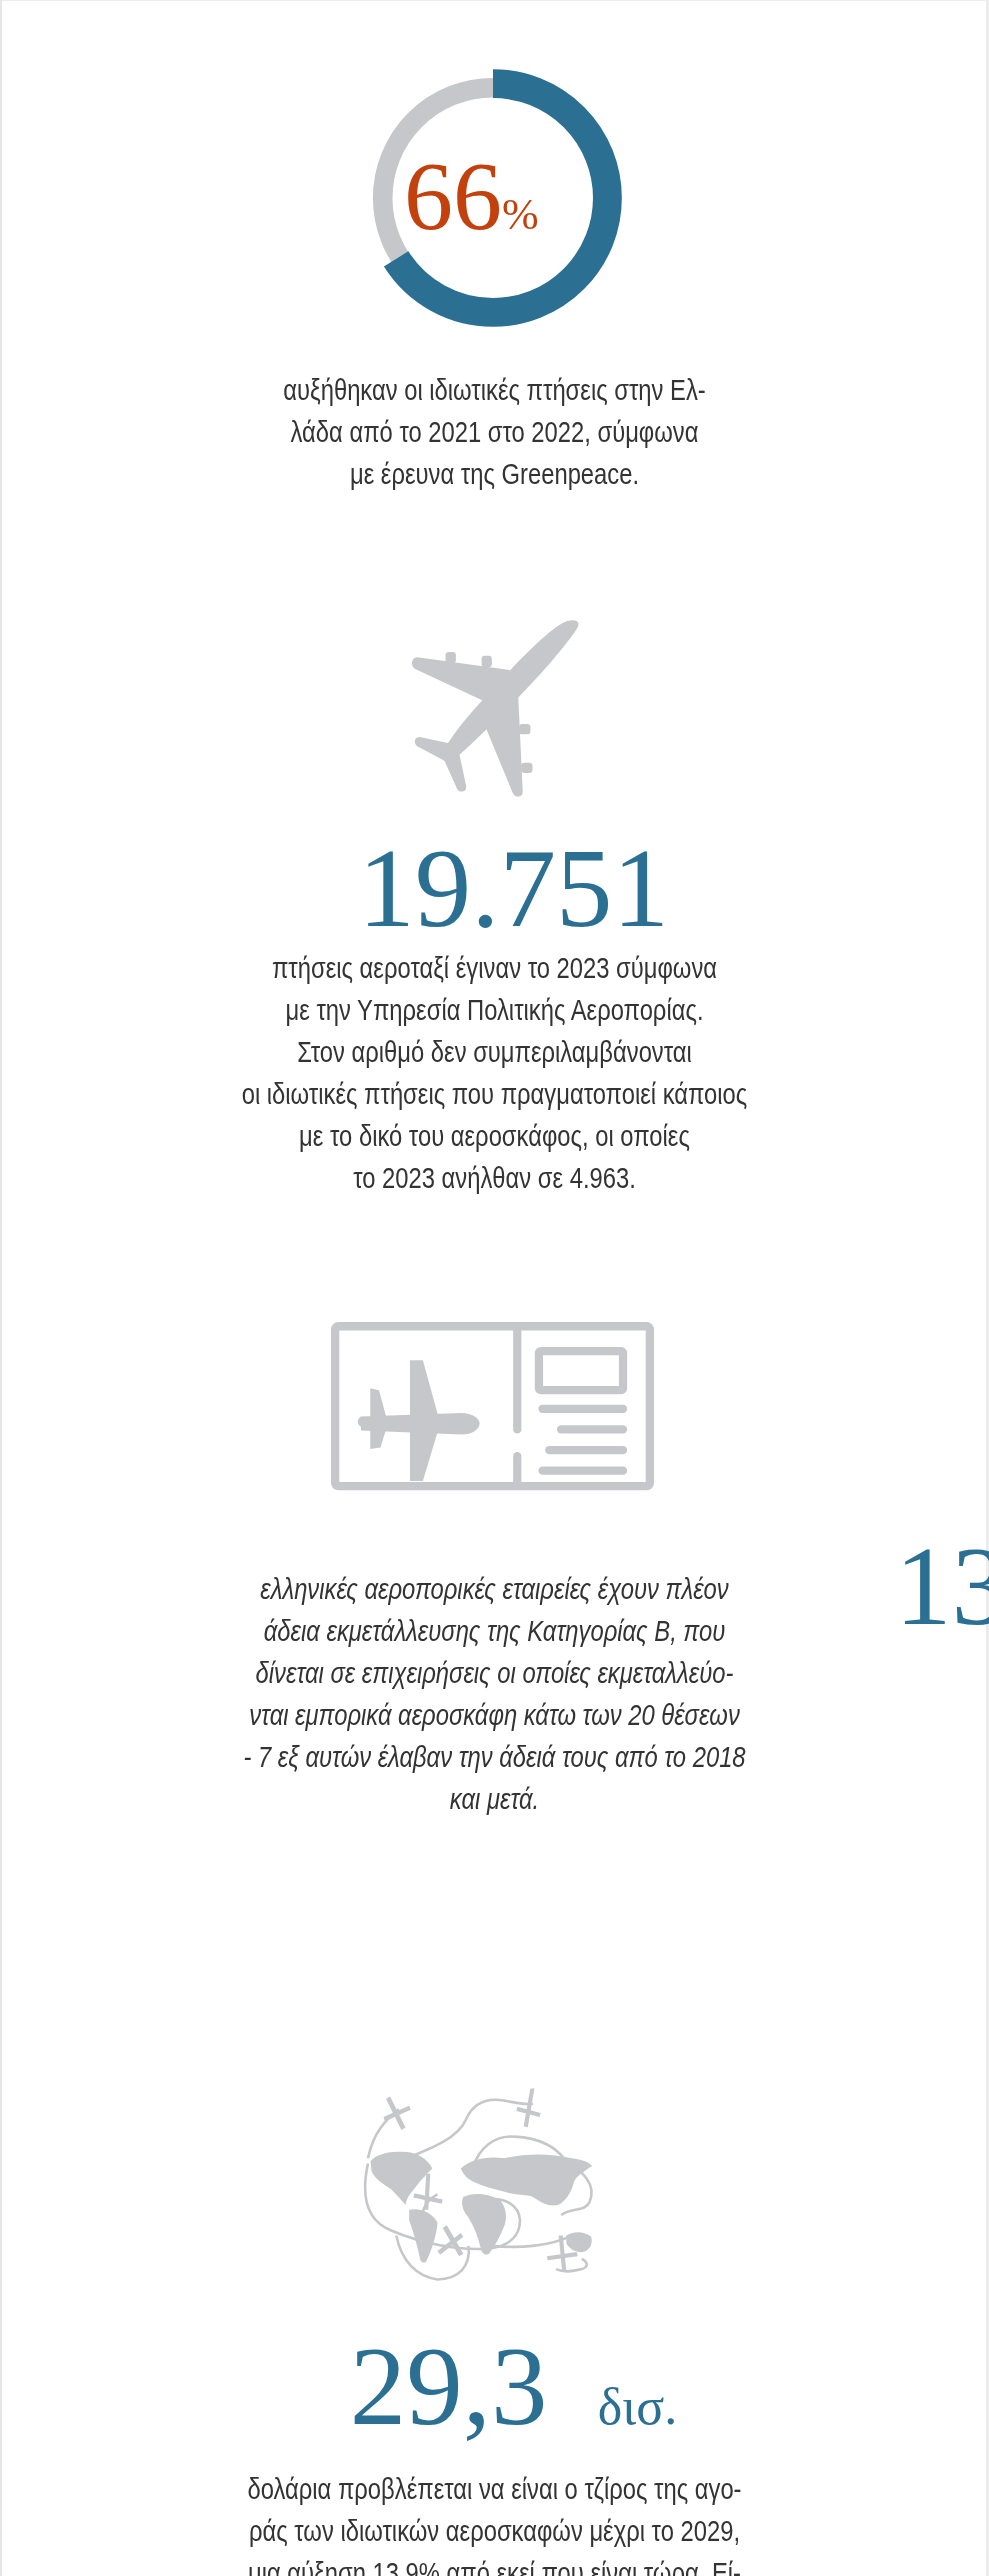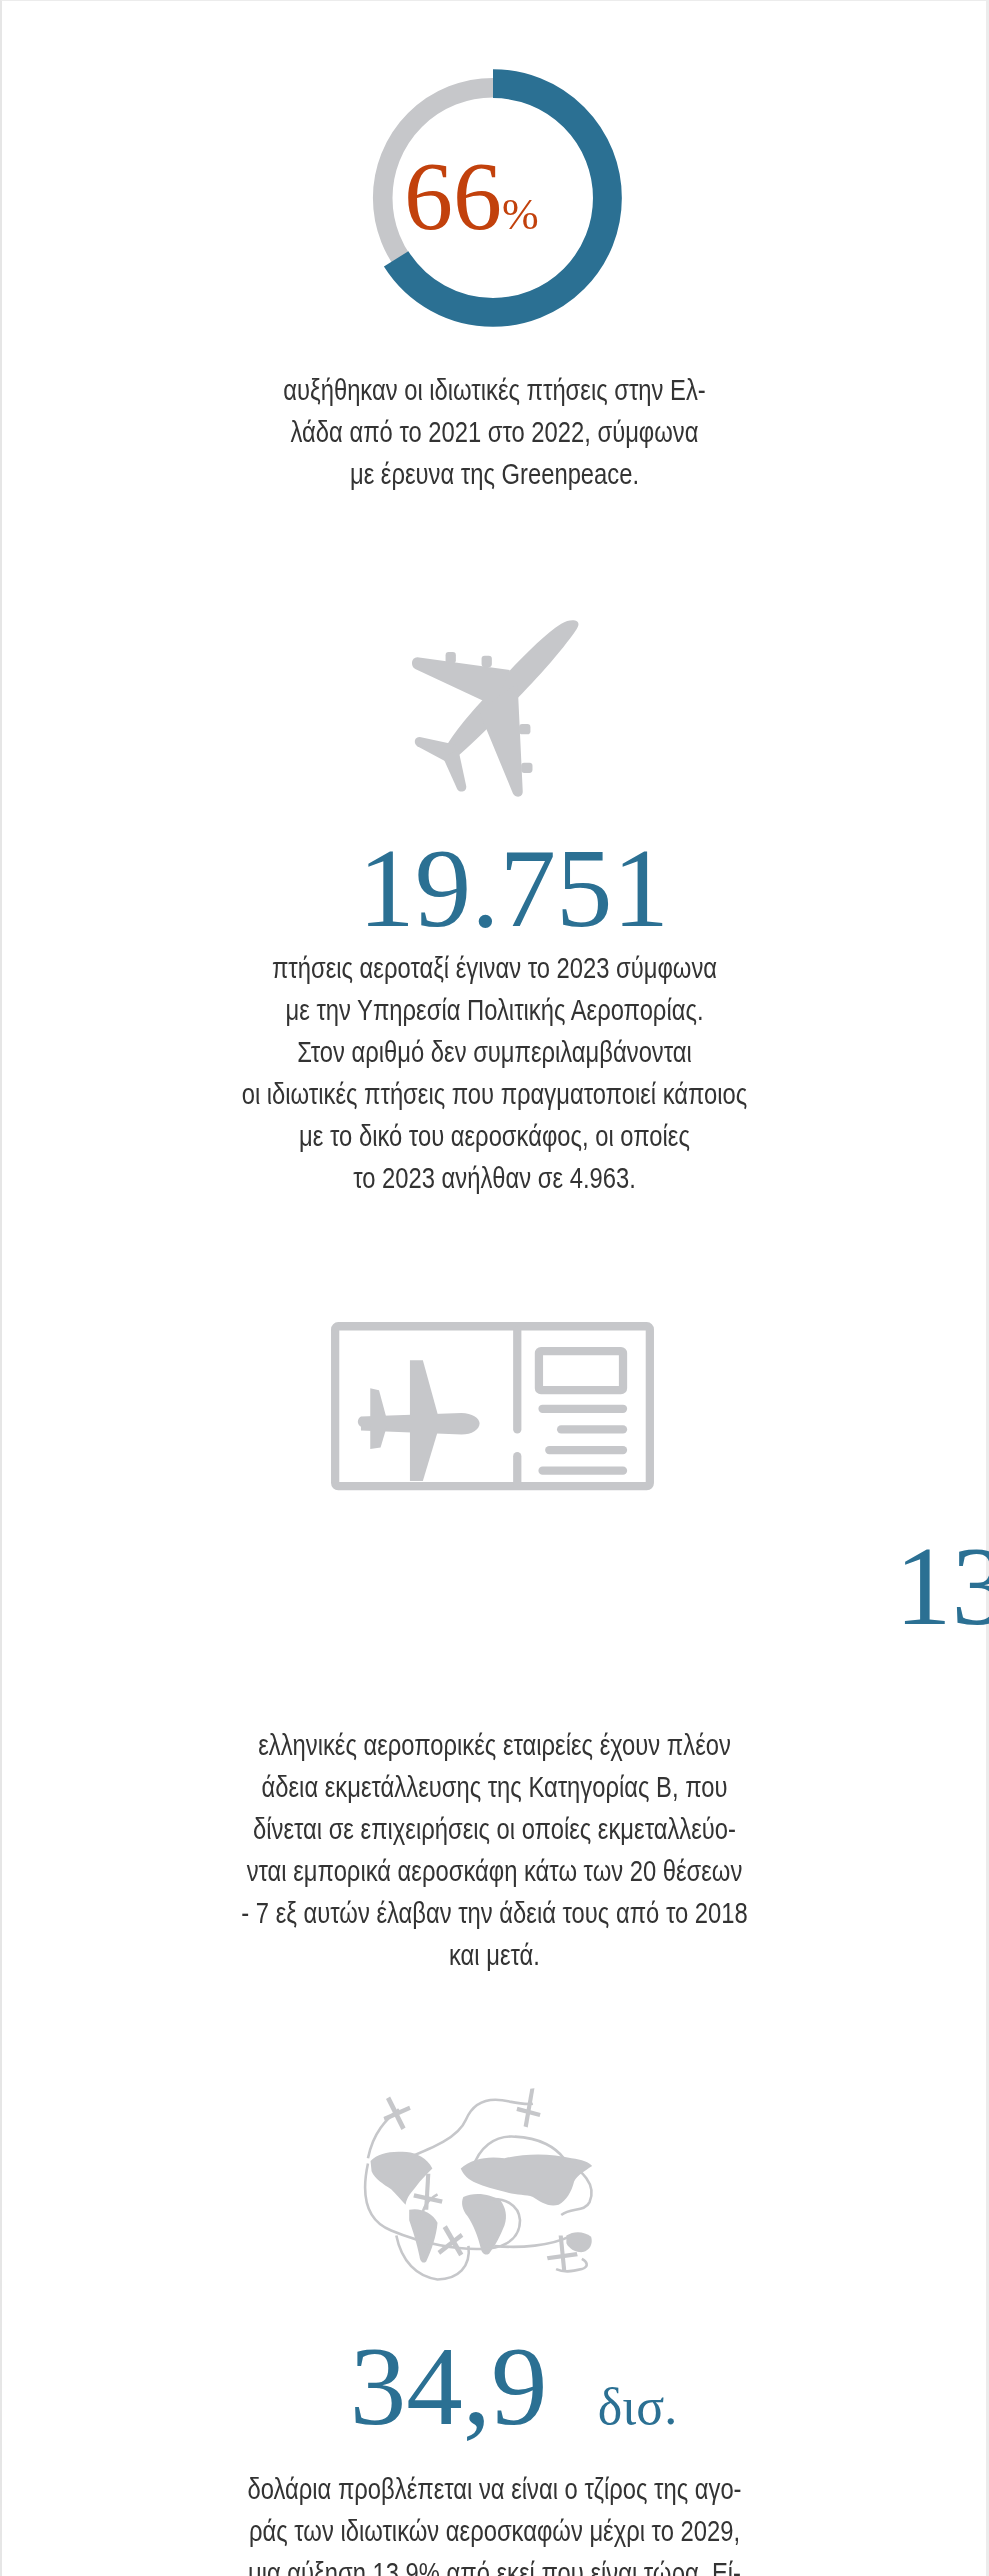--- a/index.html
+++ b/index.html
@@ -119,21 +119,21 @@
       <path d="M60 205 C52 200 52 190 60 185 L255 178 C275 178 290 188 290 198 C290 210 275 220 255 220 L60 212 Z"></path>
       <path d="M155 76 L180 76 L210 185 L155 185 Z"></path>
       <path d="M155 210 L210 210 L180 310 L155 310 Z"></path>
       <path d="M78 130 L95 134 L110 190 L78 190 Z"></path>
       <path d="M78 205 L110 205 L98 245 L78 248 Z"></path>
     </g>
   </svg>
   <div class="block big-number" style="top:1529px; font-size:113px;text-align:right;">
     <span>13</span>
   </div>
-  <div class="para" style="top:1724px;">
+  <div class="para" style="top:1568px;font-style:italic;">
     <span class="line">ελληνικές αεροπορικές εταιρείες έχουν πλέον</span>
     <span class="line">άδεια εκμετάλλευσης της Κατηγορίας Β, που</span>
     <span class="line">δίνεται σε επιχειρήσεις οι οποίες εκμεταλλεύο-</span>
     <span class="line">νται εμπορικά αεροσκάφη κάτω των 20 θέσεων</span>
     <span class="line">- 7 εξ αυτών έλαβαν την άδειά τους από το 2018</span>
     <span class="line">και μετά.</span>
   </div>
 </section>
 
 <section>
@@ -168,21 +168,21 @@
         <path d="M315 50 L360 62 L358 70 L313 58 Z"></path>
       <path d="M138 180 L146 180 L142 250 L134 250 Z"></path>
         <path d="M115 218 L170 230 L168 238 L113 226 Z"></path>
       <path d="M170 285 L178 280 L210 335 L202 340 Z"></path>
         <path d="M160 330 L205 295 L210 302 L165 337 Z"></path>
       <path d="M395 300 L403 300 L410 370 L402 370 Z"></path>
         <path d="M372 340 L430 332 L432 340 L374 348 Z"></path>
     </g>
   </svg>
   <div class="block big-number" style="top:2329px; font-size:113px;">
-    <span>34,9</span>
+    <span>29,3</span>
     <span style="font-size:52px;margin-left:22px;">δισ.</span>
   </div>
   <div class="para" style="top:2468px;">
     <span class="line">δολάρια προβλέπεται να είναι ο τζίρος της αγο-</span>
     <span class="line">ράς των ιδιωτικών αεροσκαφών μέχρι το 2029,</span>
     <span class="line">μια αύξηση 13,9% από εκεί που είναι τώρα. Εί-</span>
 
   </div>
 </section>
 

